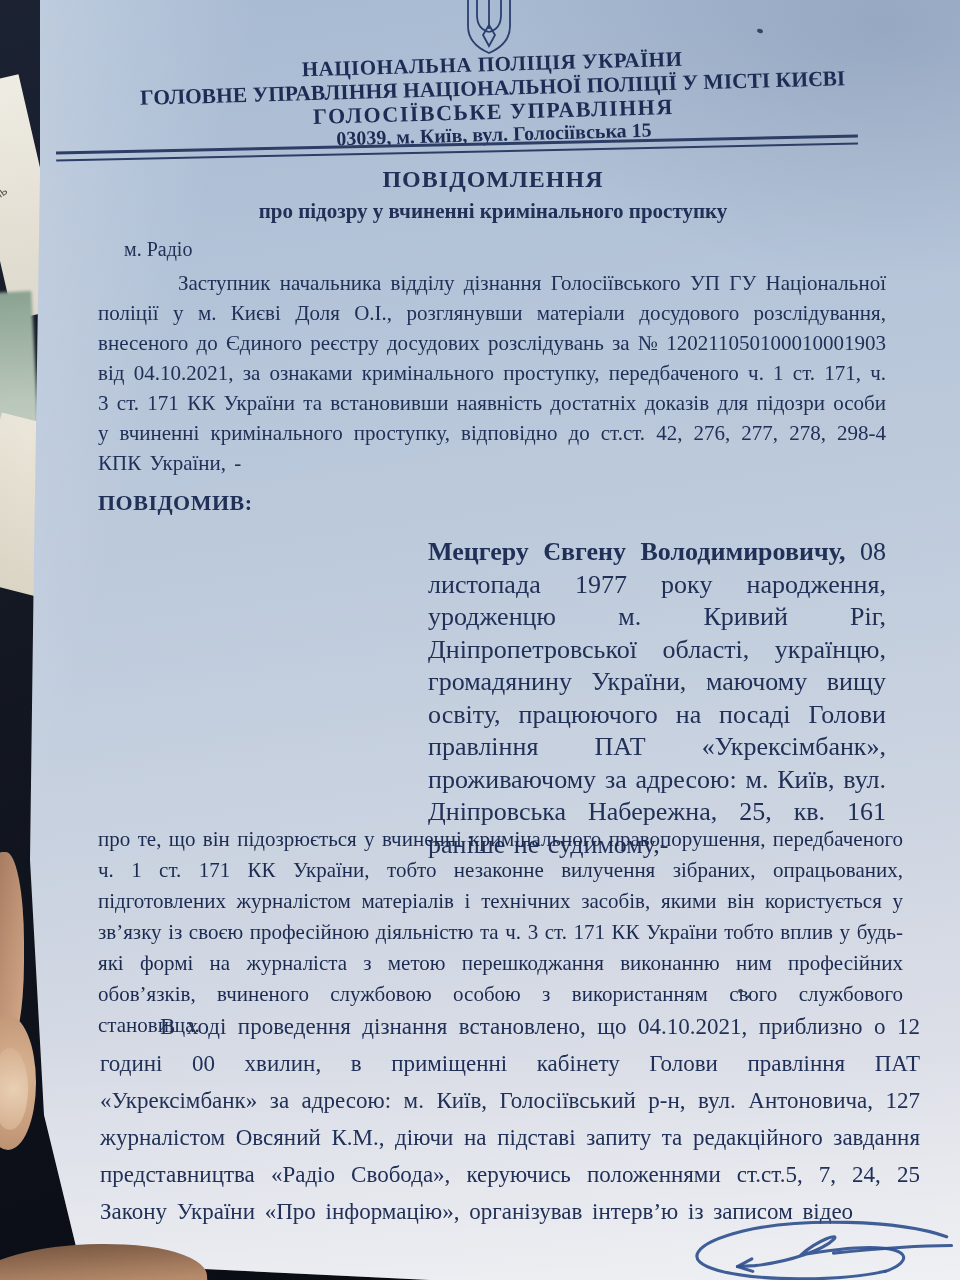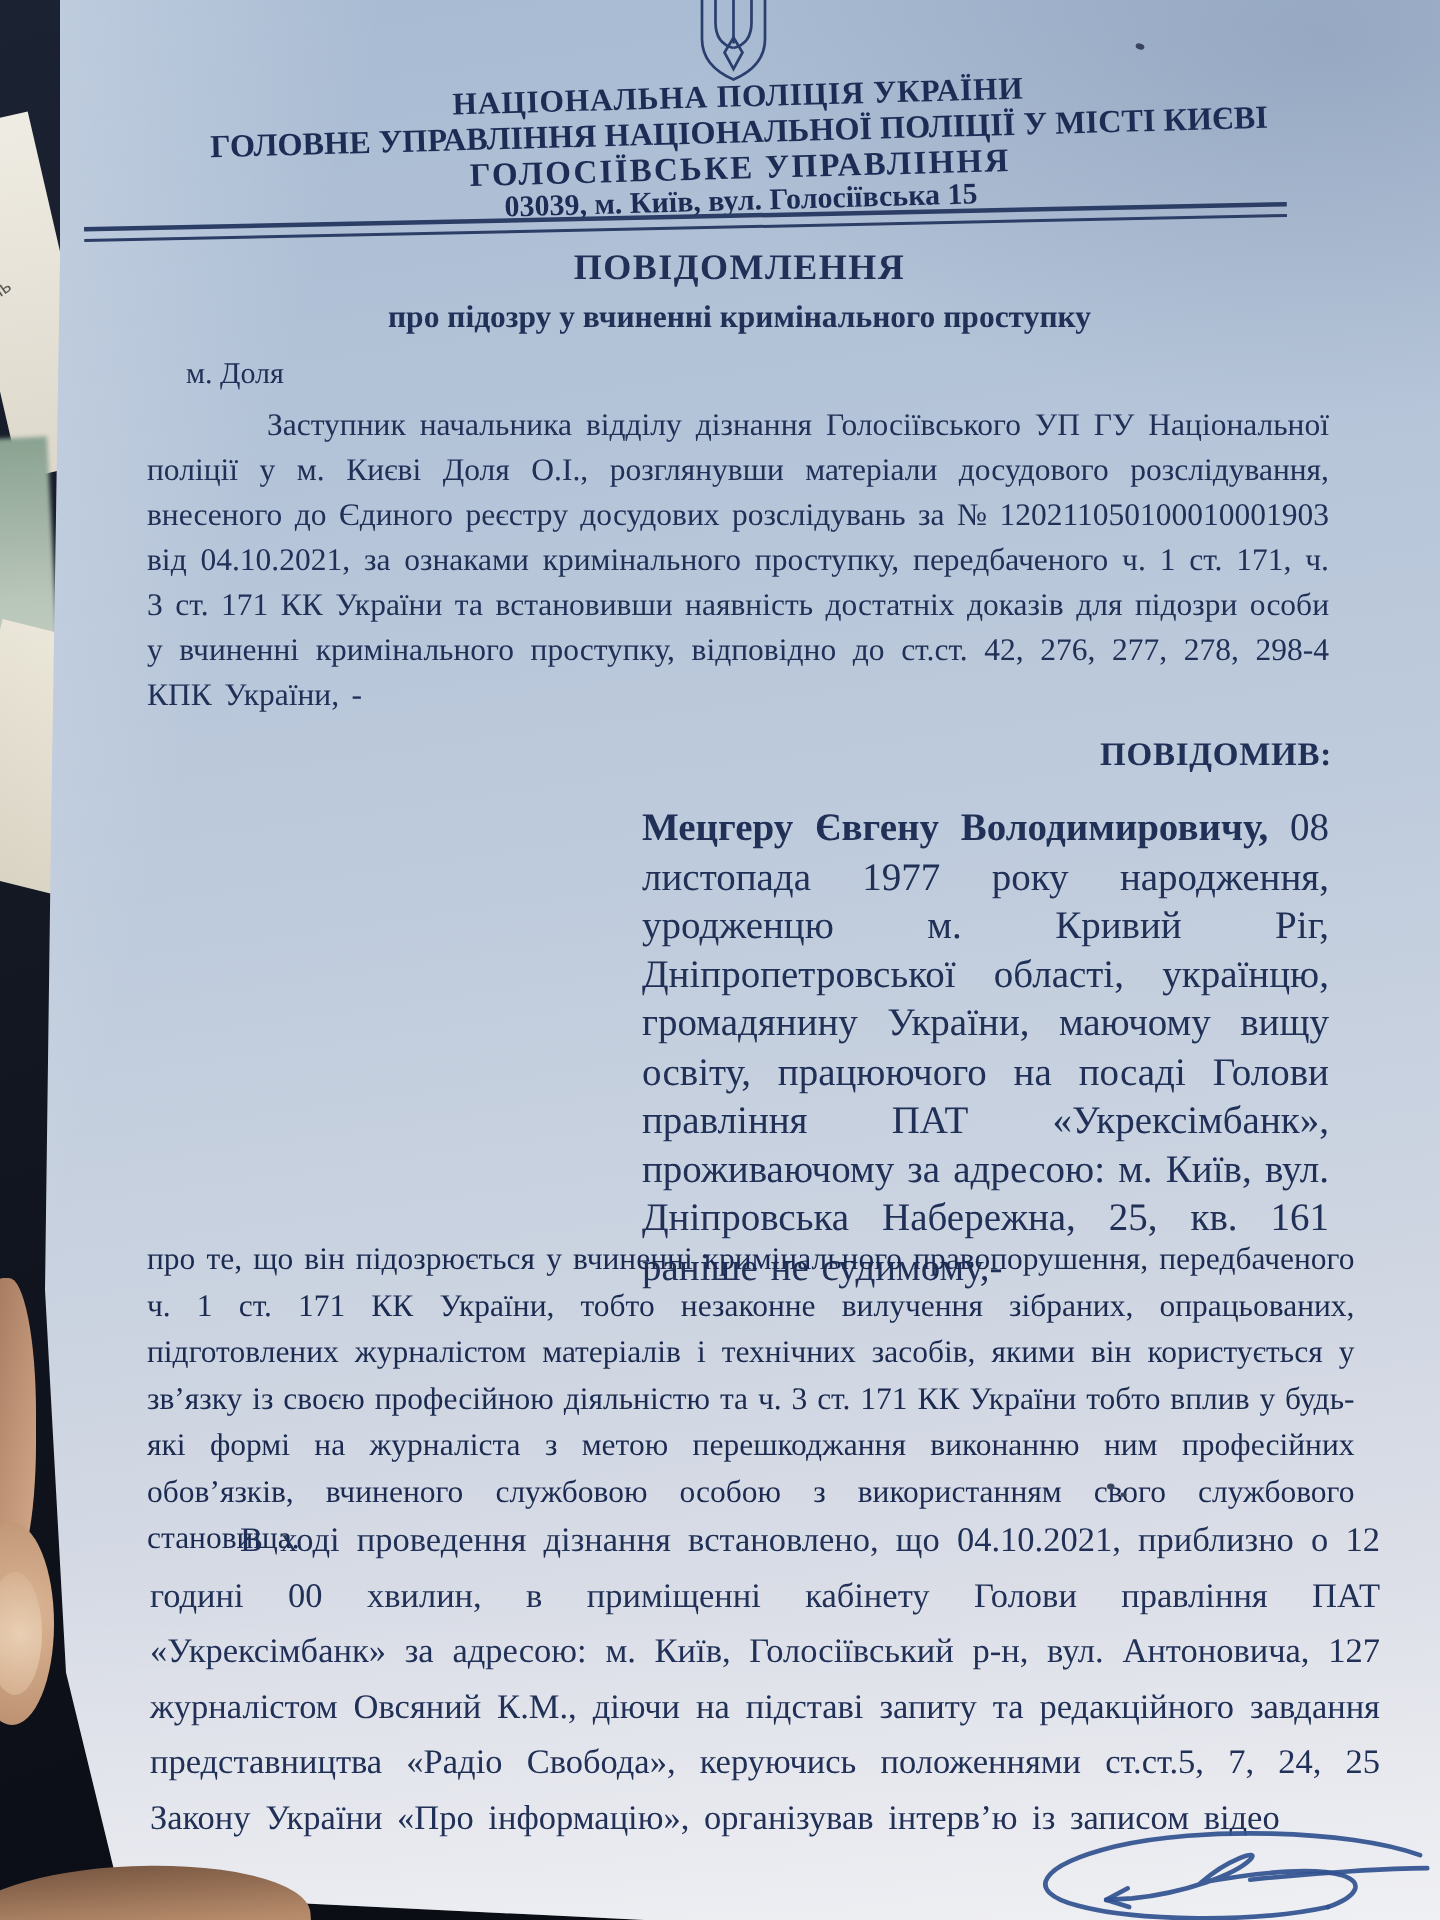--- a/index.html
+++ b/index.html
@@ -41,21 +41,21 @@
   .title{position:absolute;top:166px;left:0;width:100%;text-align:center;
     font-size:24px;font-weight:bold;letter-spacing:1px;}
   .subtitle{position:absolute;top:199px;left:0;width:100%;text-align:center;
     font-size:21px;font-weight:bold;}
   .place{position:absolute;top:238px;left:26px;font-size:20px;}
   .dateline{position:absolute;top:240px;right:40px;font-size:20px;}
   .dateline .day{font-style:italic;text-decoration:underline;font-size:22px;
     letter-spacing:2px;color:#2d4578;}
   .p-intro{position:absolute;top:268px;left:0;width:788px;font-size:21px;line-height:30px;
     text-align:justify;text-indent:80px;word-spacing:3px;}
-  .povidomyv{position:absolute;top:490px;left:0;width:100%;text-align:right;
+  .povidomyv{position:absolute;top:490px;left:0;width:100%;text-align:left;
     font-weight:bold;font-size:22px;letter-spacing:.5px;}
   .suspect{position:absolute;top:536px;left:330px;width:458px;font-size:26px;
     line-height:32.5px;text-align:justify;word-spacing:2px;}
   .suspect .bold{font-weight:bold;}
   .p-accuse{position:absolute;top:824px;left:0;width:805px;font-weight:normal;font-size:21px;
     line-height:31px;text-align:justify;word-spacing:1px;color:#1b2a50;}
   .p-facts{position:absolute;top:1008px;left:2px;width:820px;font-size:23px;line-height:37px;
     text-align:justify;text-indent:60px;word-spacing:4px;}
   
   .speck{position:absolute;border-radius:50%;background:#39455f;}
@@ -109,21 +109,21 @@
         <div class="l2">ГОЛОВНЕ УПРАВЛІННЯ НАЦІОНАЛЬНОЇ ПОЛІЦІЇ У МІСТІ КИЄВІ</div>
         <div class="l3">ГОЛОСІЇВСЬКЕ УПРАВЛІННЯ</div>
         <div class="l4">03039, м. Київ, вул. Голосіївська 15</div>
       </div>
 
       <div class="rule"></div>
 
       <div class="title">ПОВІДОМЛЕННЯ</div>
       <div class="subtitle">про підозру у вчиненні кримінального проступку</div>
 
-      <div class="place">м. Доля</div>
+      <div class="place">м. Радіо</div>
 
       <div class="p-intro">Заступник начальника відділу дізнання Голосіївського УП ГУ Національної поліції у м. Києві Доля О.І., розглянувши матеріали досудового розслідування, внесеного до Єдиного реєстру досудових розслідувань за № 120211050100010001903 від 04.10.2021, за ознаками кримінального проступку, передбаченого ч. 1 ст. 171, ч. 3 ст. 171 КК України та встановивши наявність достатніх доказів для підозри особи у вчиненні кримінального проступку, відповідно до ст.ст. 42, 276, 277, 278, 298-4 КПК України, -</div>
 
       <div class="povidomyv">ПОВІДОМИВ:</div>
 
       <div class="suspect">
         <span class="bold">Мецгеру Євгену Володимировичу,</span>
         <span>08 листопада 1977 року народження, уродженцю м. Кривий Ріг, Дніпропетровської області, українцю, громадянину України, маючому вищу освіту, працюючого на посаді Голови правління ПАТ «Укрексімбанк», проживаючому за адресою: м. Київ, вул. Дніпровська Набережна, 25, кв. 161 раніше не судимому,-</span>
       </div>
 

